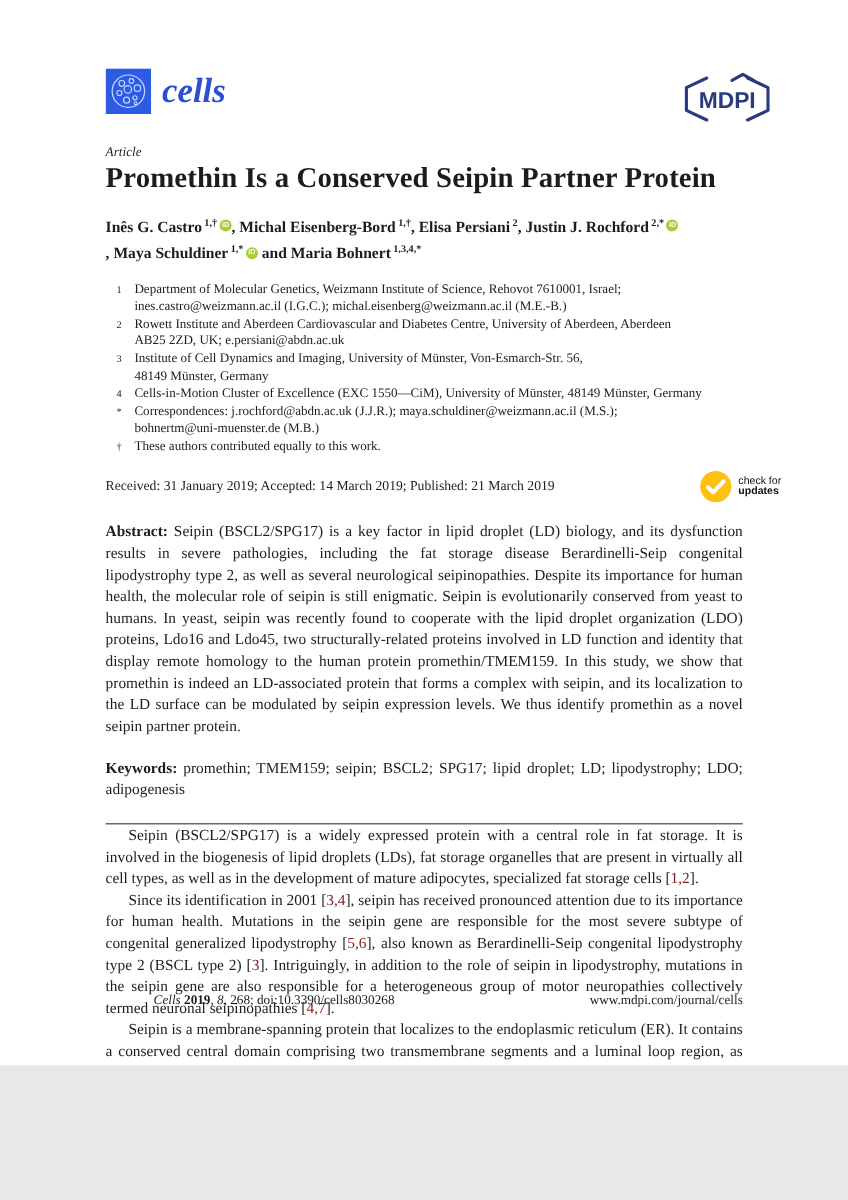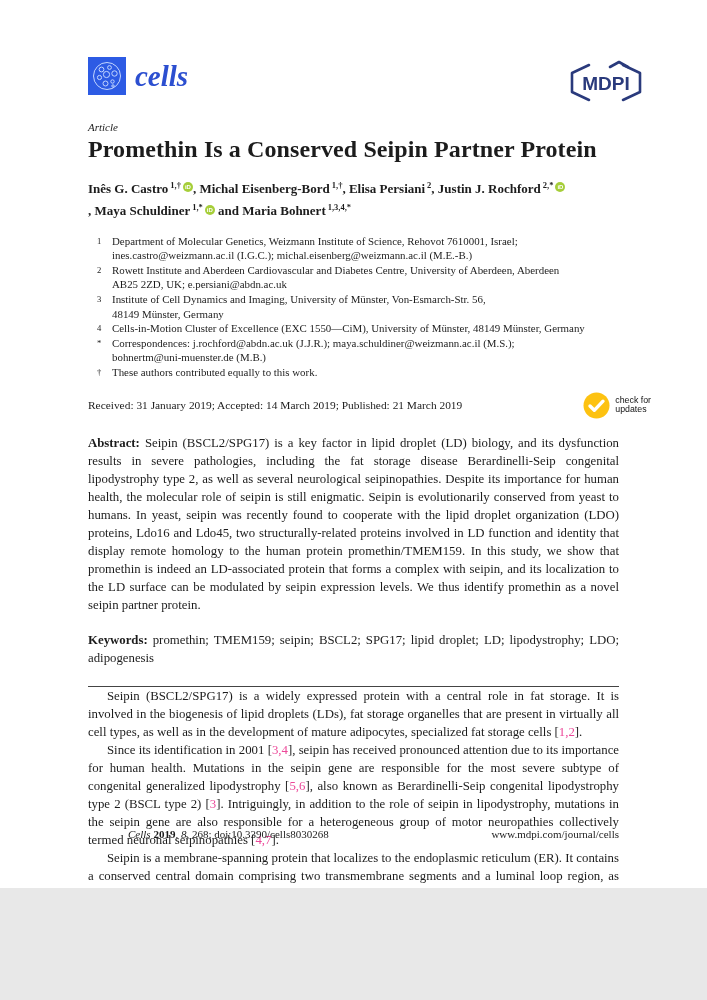--- a/index.html
+++ b/index.html
@@ -24,30 +24,30 @@
          font:700 6px/10px "Liberation Sans",sans-serif;text-align:center;vertical-align:4px;margin-left:2px;}
   
   .affiliations{margin-top:13px;padding-left:9px;font-size:10.9px;line-height:14.6px;}
   .aff-row{display:flex;align-items:flex-start;}
   .aff-marker{flex:0 0 15px;font-size:8.6px;line-height:14.6px;}
   .aff-text{flex:1;white-space:pre-line;}
   
   .dates-row{margin-top:12px;display:flex;justify-content:space-between;align-items:center;font-size:11.4px;}
   .badge{display:flex;align-items:center;gap:5px;margin-right:-32px;cursor:pointer;}
   .badge-text{font-family:"Liberation Sans",sans-serif;font-size:8.8px;line-height:9.5px;color:#111;}
-  .badge-text .b2{font-weight:400;}
+  .badge-text .b2{font-weight:700;}
   
   .abstract{margin:15px 0 0 0;text-align:justify;font-size:12.8px;line-height:18px;}
   .abstract .lbl,.keywords .lbl{font-weight:700;margin-right:5px;}
   .keywords{margin:17px 0 0 0;text-align:justify;font-size:12.8px;line-height:18px;}
   .divider{margin:19px 0 0 0;border:none;border-top:1.2px solid #444;height:0;}
   
   .section-heading{margin:21px 0 9px 0;font-size:13px;font-weight:700;}
   .body-par{margin:0;text-align:justify;font-size:12.8px;line-height:18px;text-indent:19px;}
-  .cite{color:#ec4899;cursor:pointer;}
+  .cite{color:#7f1d1d;cursor:pointer;}
   
   .footer{position:absolute;left:88px;right:88px;bottom:48px;display:flex;justify-content:space-between;
           font-size:11px;white-space:pre;margin-left:40px;}
   .fi{font-style:italic;}
   .fb{font-weight:700;}
 </style>
 </head>
 <body>
 
 <div class="page">

